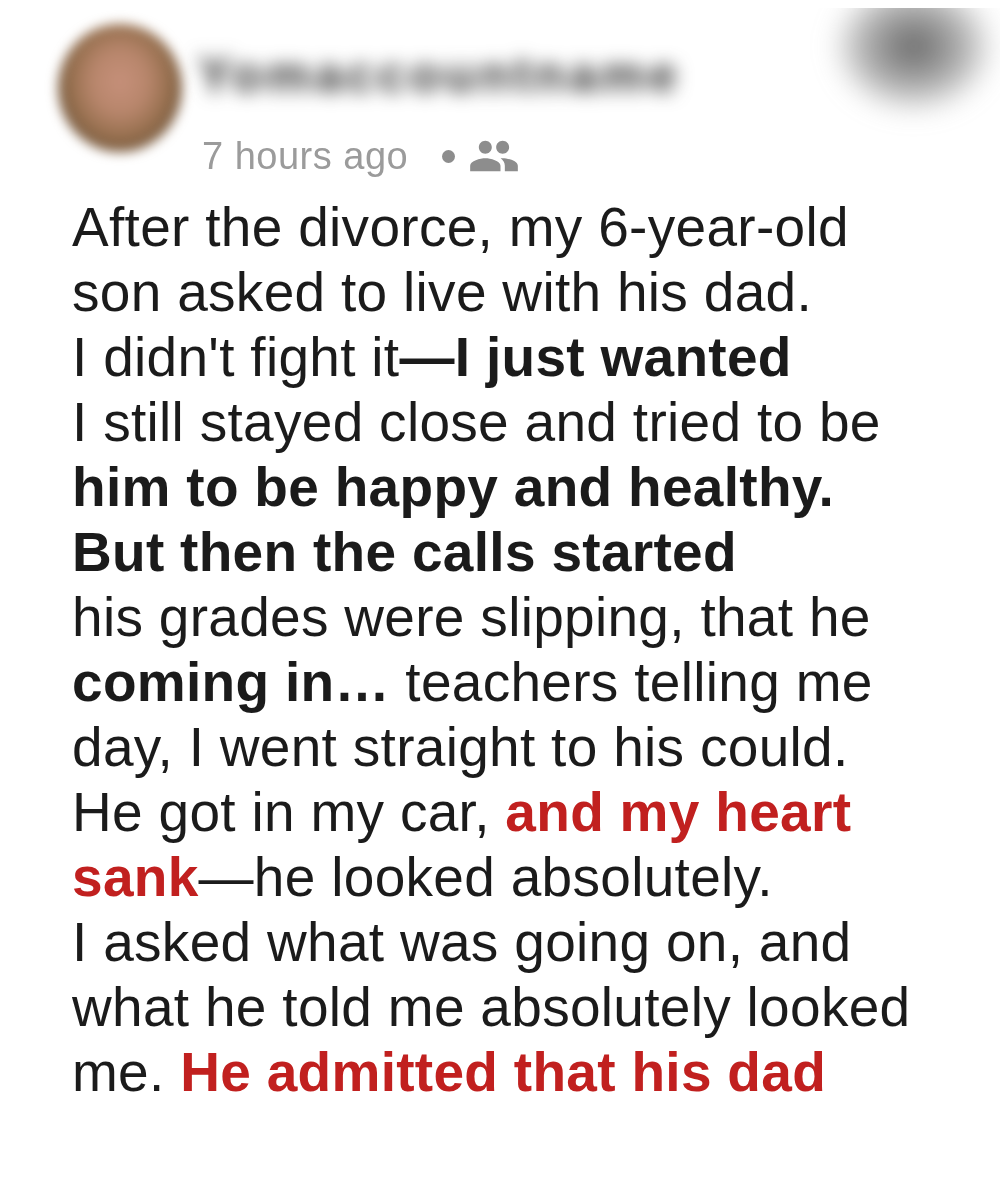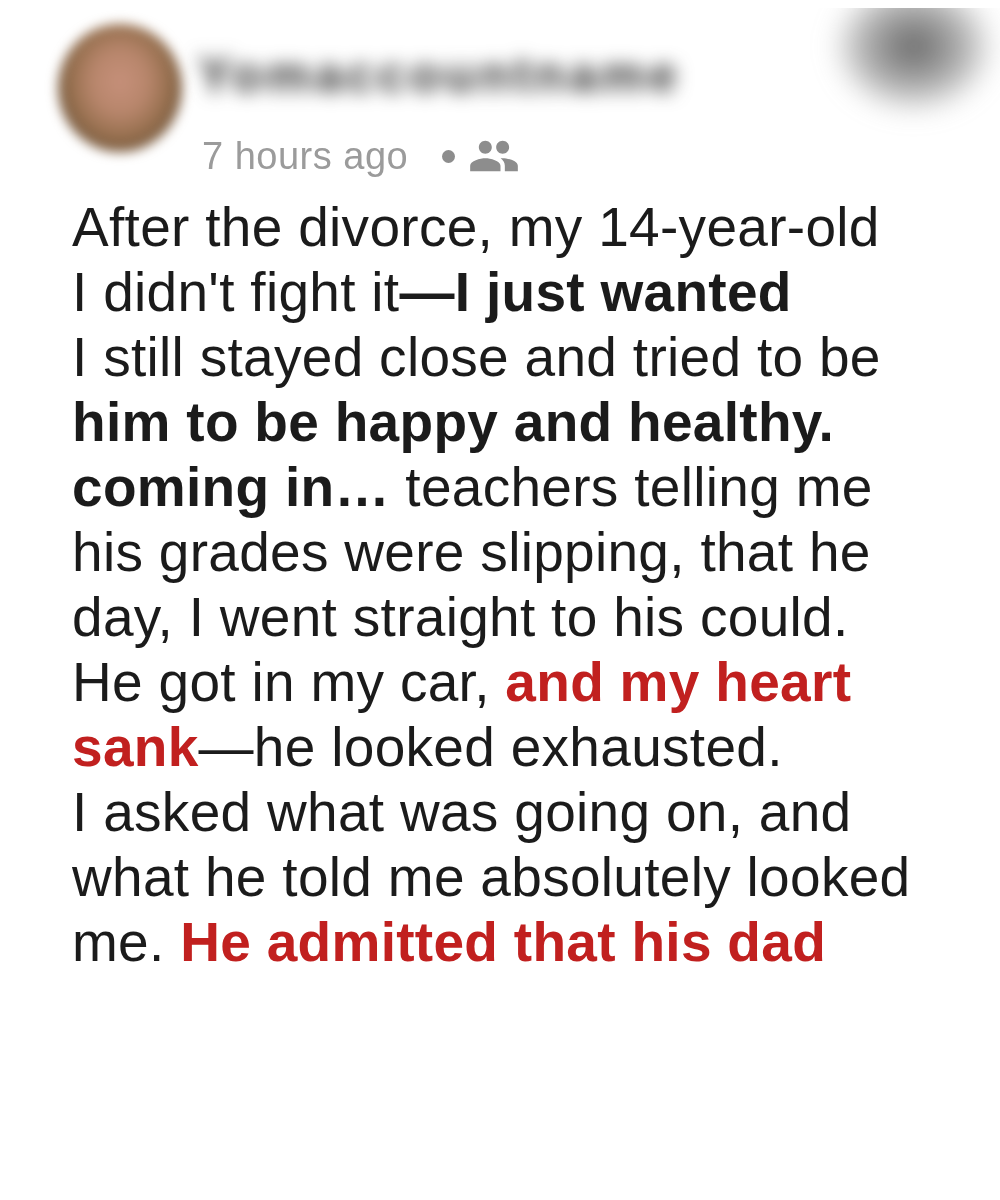--- a/index.html
+++ b/index.html
@@ -94,27 +94,29 @@
     <span class="timestamp">7 hours ago</span>
     <span class="dot-sep"></span>
     <svg class="friends-icon-svg" viewBox="0 0 24 24" aria-hidden="true">
       <path d="M16 11c1.66 0 2.99-1.34 2.99-3S17.66 5 16 5c-1.66 0-3 1.34-3 3s1.34 3 3 3zm-8 0c1.66 0 2.99-1.34 2.99-3S9.66 5 8 5C6.34 5 5 6.34 5 8s1.34 3 3 3zm0 2c-2.33 0-7 1.17-7 3.5V19h14v-2.5c0-2.33-4.67-3.5-7-3.5zm8 0c-.29 0-.62.02-.97.05 1.16.84 1.97 1.97 1.97 3.45V19h6v-2.5c0-2.33-4.67-3.5-7-3.5z"></path>
     </svg>
   </div>
 
   <div class="corner-blur"></div>
 
   <div class="post-body" id="post-body">
-      <div class="line"><span>After the divorce, my 14-year-old</span></div>
+      <div class="line"><span>After the divorce, my 6-year-old</span></div>
+      <div class="line"><span>son asked to live with his dad.</span></div>
       <div class="line"><span>I didn't fight it</span><span class="b">—I just wanted</span></div>
       <div class="line"><span>I still stayed close and tried to be</span></div>
       <div class="line"><span class="b">him to be happy and healthy.</span></div>
+      <div class="line"><span class="b">But then the calls started</span></div>
+      <div class="line"><span>his grades were slipping, that he</span></div>
       <div class="line"><span class="b">coming in… </span><span>teachers telling me</span></div>
-      <div class="line"><span>his grades were slipping, that he</span></div>
       <div class="line"><span>day, I went straight to his could.</span></div>
       <div class="line"><span>He got in my car, </span><span class="rb">and my heart</span></div>
-      <div class="line"><span class="rb">sank</span><span>—he looked exhausted.</span></div>
+      <div class="line"><span class="rb">sank</span><span>—he looked absolutely.</span></div>
       <div class="line"><span>I asked what was going on, and</span></div>
       <div class="line"><span>what he told me absolutely looked</span></div>
       <div class="line"><span>me.  </span><span class="rb">He admitted that his dad</span></div>
     </div>
 
 </div>
 
 </body></html>

